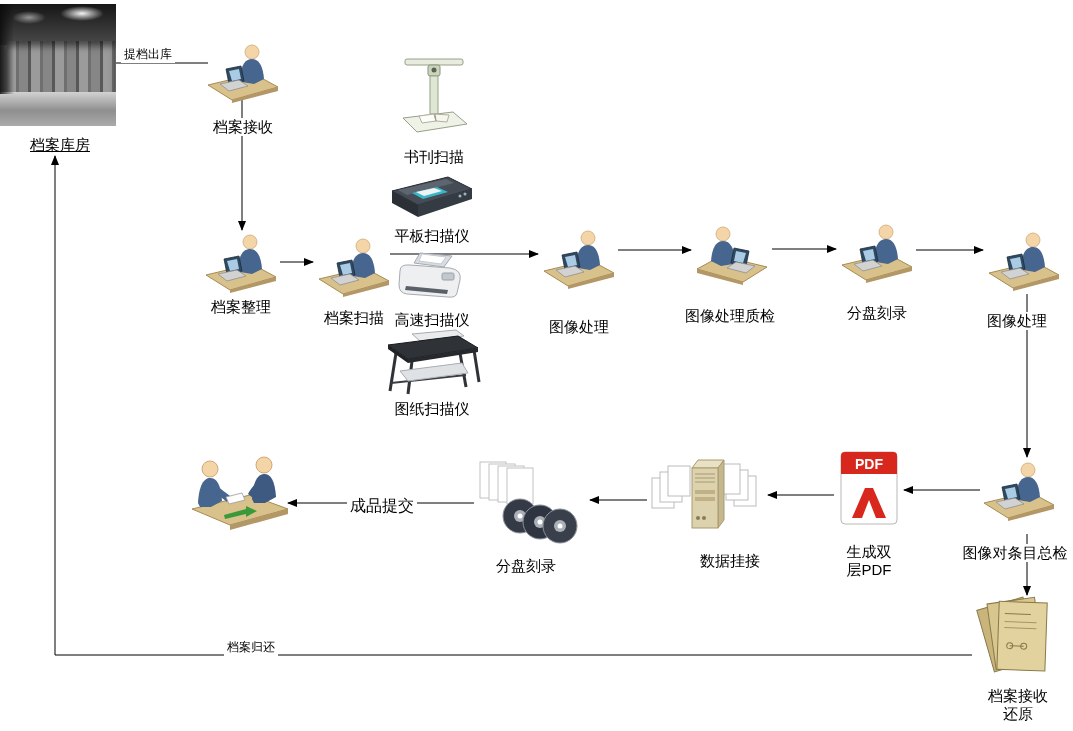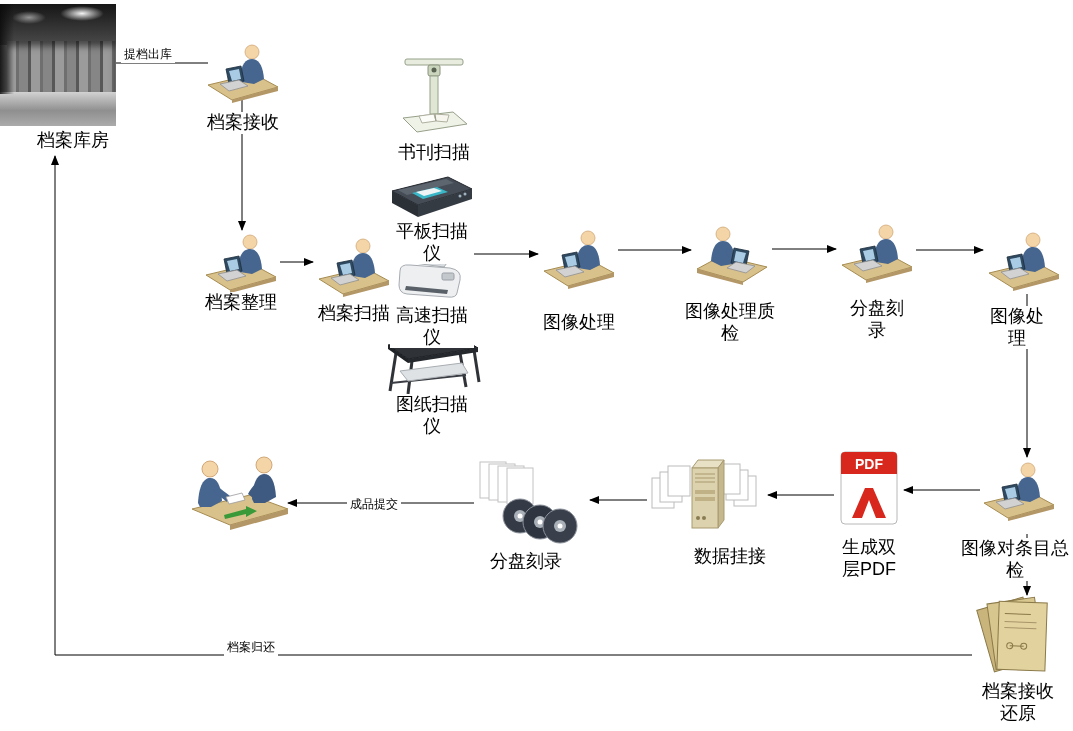--- a/index.html
+++ b/index.html
@@ -6,29 +6,29 @@
   * { margin:0; padding:0; box-sizing:border-box; }
   html,body { background:#fff; }
   #stage {
     position:relative; width:1073px; height:731px; background:#fff;
     font-family:"Liberation Sans","DejaVu Sans",sans-serif; overflow:hidden; color:#000;
   }
   #connectors { position:absolute; left:0; top:0; z-index:1; }
   .icon { position:absolute; z-index:2; }
   .flip { transform:scaleX(-1); }
   .node-label {
-    position:absolute; z-index:3; font-size:18px; line-height:1.2;
-    text-align:center; white-space:pre-line; background:#fff; padding:0 1px;
+    position:absolute; z-index:3; font-size:15px; line-height:1.2;
+    text-align:center; white-space:pre-line; background:#fff; padding:0 1px;margin-top:6px;
   }
   .edge-label {
     position:absolute; z-index:3; font-size:12px; background:#fff; padding:0 3px;
     white-space:nowrap;
   }
-  .edge-label.small { font-size:12px; }
-  .caption { background:transparent; text-align:right; }
+  .edge-label.small { font-size:16px; }
+  .caption { background:transparent; text-align:center;text-decoration:underline; }
   
   .photo { position:absolute; left:0; top:4px; width:116px; height:122px; z-index:2; overflow:hidden; background:#6e6e6e; }
   .ph-ceiling { position:absolute; top:0; left:0; right:0; height:34%; background:linear-gradient(#161616,#4a4a4a); }
   .ph-light { position:absolute; top:2%; left:52%; width:38%; height:12%;
     background:radial-gradient(ellipse at center, rgba(255,255,255,.95), rgba(255,255,255,0) 70%); }
   .ph-light2 { position:absolute; top:6%; left:10%; width:30%; height:10%;
     background:radial-gradient(ellipse at center, rgba(255,255,255,.5), rgba(255,255,255,0) 70%); }
   .ph-cabinets { position:absolute; top:30%; left:6%; right:0; height:44%;
     background:repeating-linear-gradient(90deg,#9b9b9b 0 9px,#6f6f6f 9px 12px,#868686 12px 21px,#585858 21px 24px);
     box-shadow:inset 0 5px 7px rgba(0,0,0,.55); }

